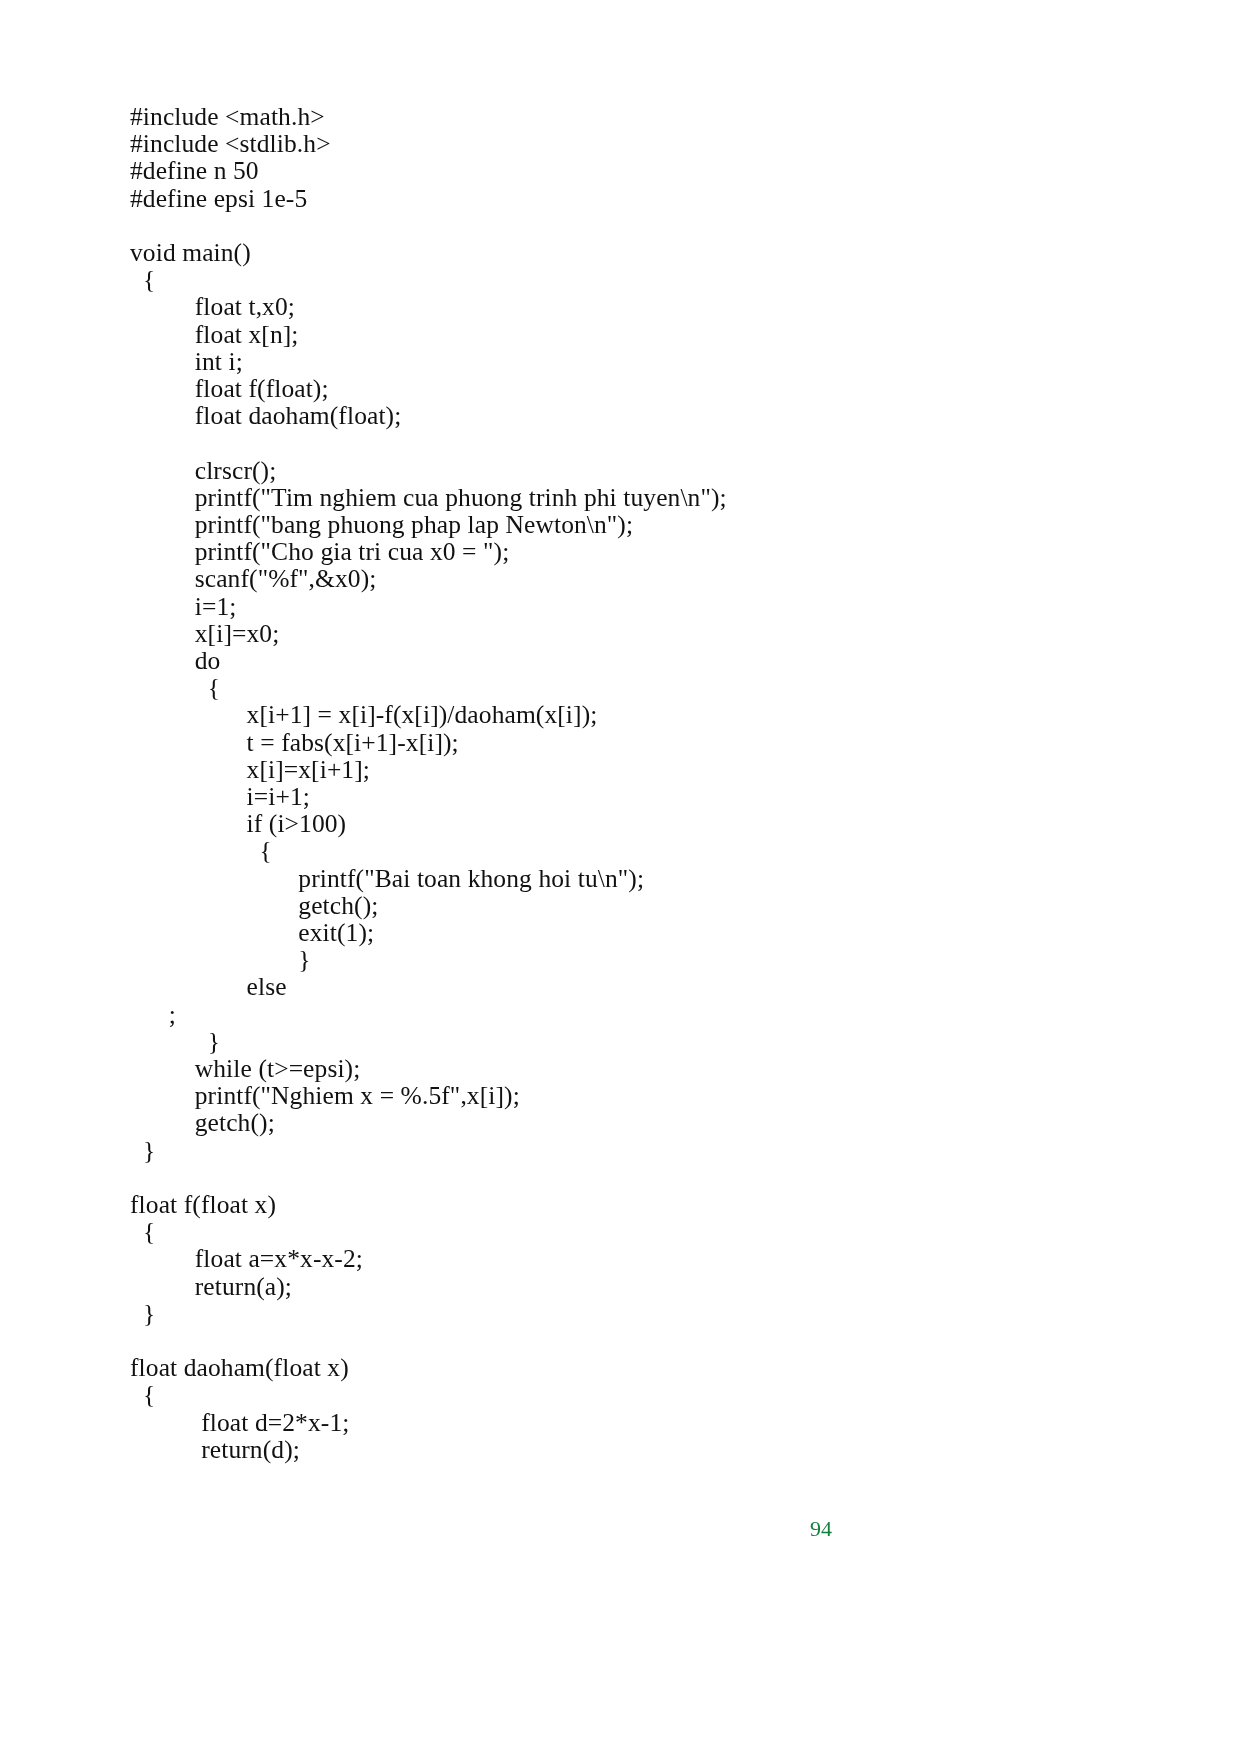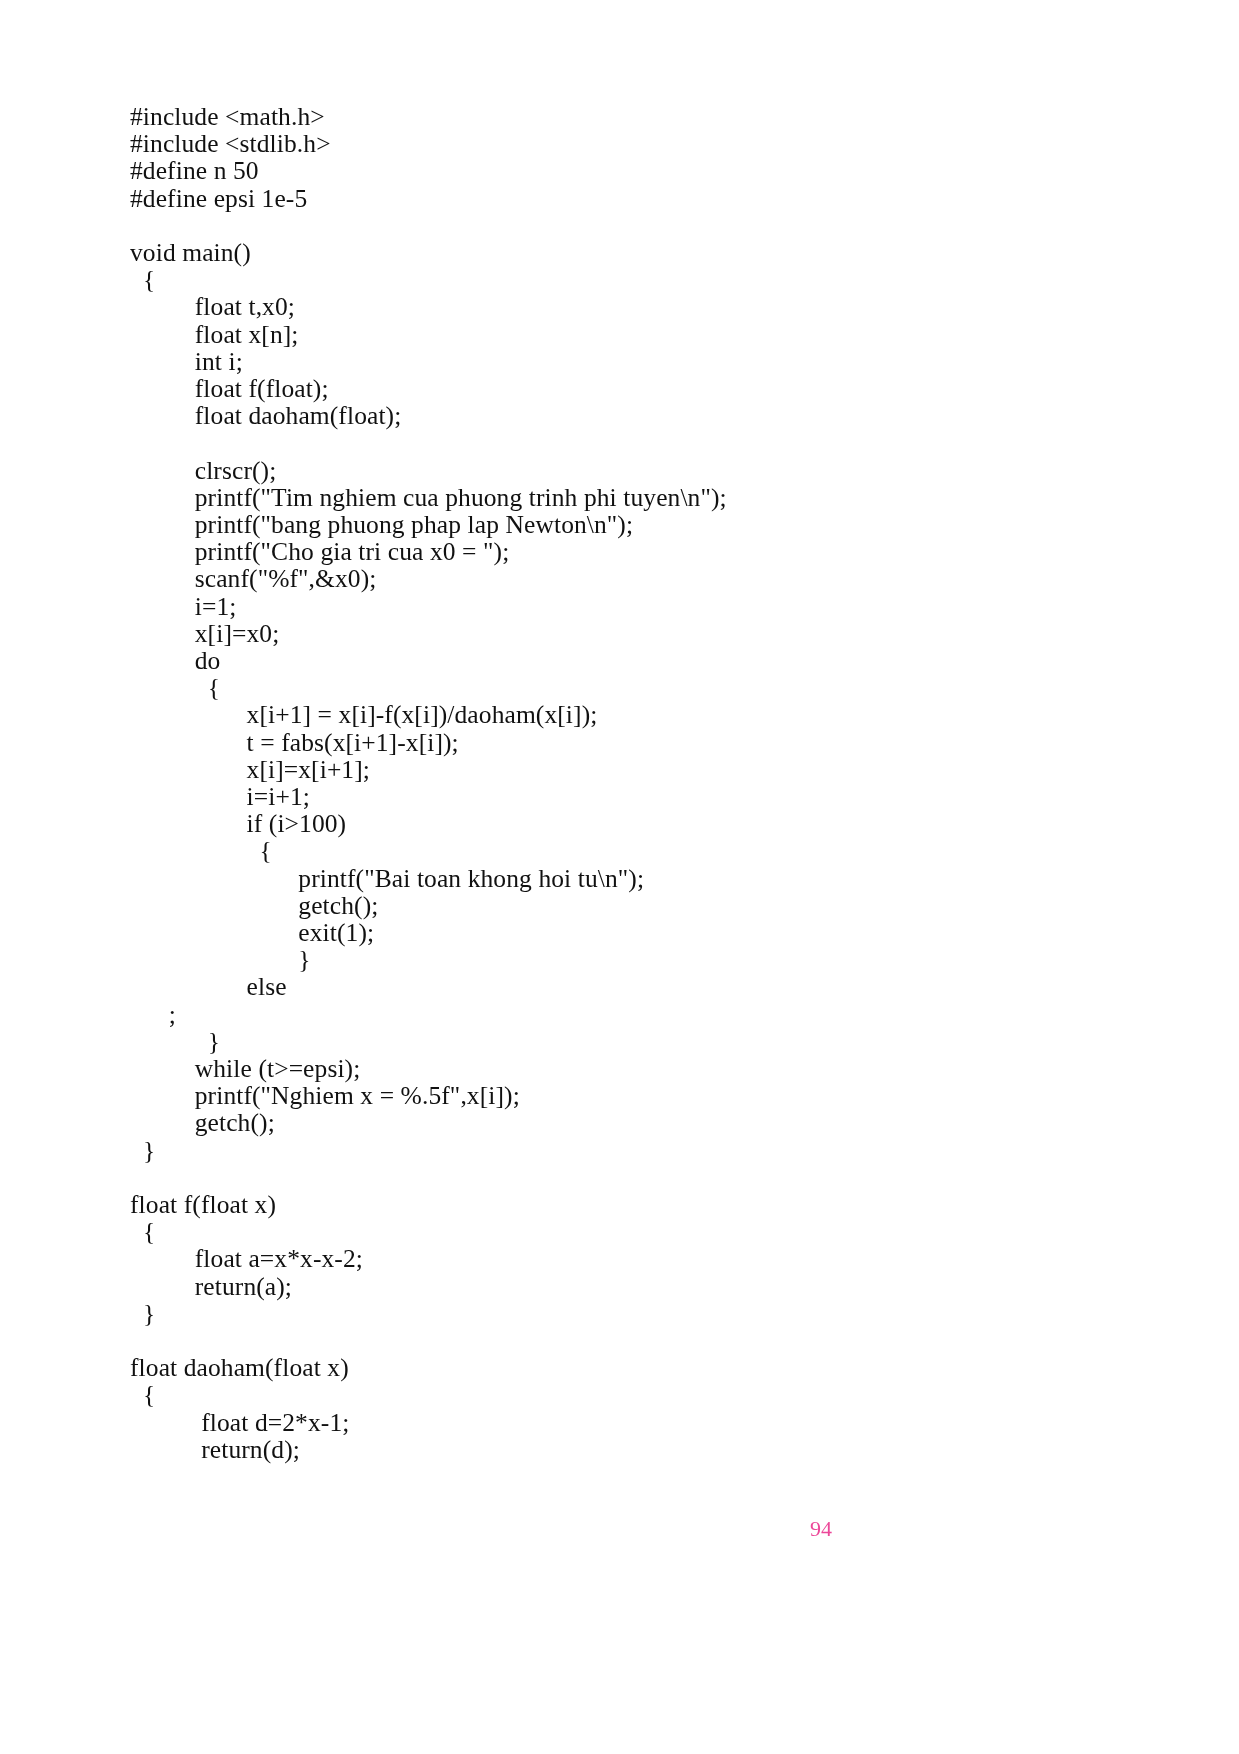--- a/index.html
+++ b/index.html
@@ -43,15 +43,15 @@
     color: #111111;
   }
 </style>
 </head>
 <body>
 
 <div class="page" style="background: rgb(255, 255, 255);">
 
   <div class="code-block" style="color: rgb(17, 17, 17);"><span class="code-line">#include &lt;math.h&gt;</span><span class="code-line">#include &lt;stdlib.h&gt;</span><span class="code-line">#define n 50</span><span class="code-line">#define epsi 1e-5</span><span class="code-line blank"></span><span class="code-line">void main()</span><span class="code-line">  {</span><span class="code-line">          float t,x0;</span><span class="code-line">          float x[n];</span><span class="code-line">          int i;</span><span class="code-line">          float f(float);</span><span class="code-line">          float daoham(float);</span><span class="code-line blank"></span><span class="code-line">          clrscr();</span><span class="code-line">          printf("Tim nghiem cua phuong trinh phi tuyen\n");</span><span class="code-line">          printf("bang phuong phap lap Newton\n");</span><span class="code-line">          printf("Cho gia tri cua x0 = ");</span><span class="code-line">          scanf("%f",&amp;x0);</span><span class="code-line">          i=1;</span><span class="code-line">          x[i]=x0;</span><span class="code-line">          do</span><span class="code-line">            {</span><span class="code-line">                  x[i+1] = x[i]-f(x[i])/daoham(x[i]);</span><span class="code-line">                  t = fabs(x[i+1]-x[i]);</span><span class="code-line">                  x[i]=x[i+1];</span><span class="code-line">                  i=i+1;</span><span class="code-line">                  if (i&gt;100)</span><span class="code-line">                    {</span><span class="code-line">                          printf("Bai toan khong hoi tu\n");</span><span class="code-line">                          getch();</span><span class="code-line">                          exit(1);</span><span class="code-line">                          }</span><span class="code-line">                  else</span><span class="code-line">      ;</span><span class="code-line">            }</span><span class="code-line">          while (t&gt;=epsi);</span><span class="code-line">          printf("Nghiem x = %.5f",x[i]);</span><span class="code-line">          getch();</span><span class="code-line">  }</span><span class="code-line blank"></span><span class="code-line">float f(float x)</span><span class="code-line">  {</span><span class="code-line">          float a=x*x-x-2;</span><span class="code-line">          return(a);</span><span class="code-line">  }</span><span class="code-line blank"></span><span class="code-line">float daoham(float x)</span><span class="code-line">  {</span><span class="code-line">           float d=2*x-1;</span><span class="code-line">           return(d);</span></div>
 
-  <div class="page-number" style="color: #ec4899;">94</div>
+  <div class="page-number" style="color: #15803d;">94</div>
 
 </div>
 
 </body></html>

